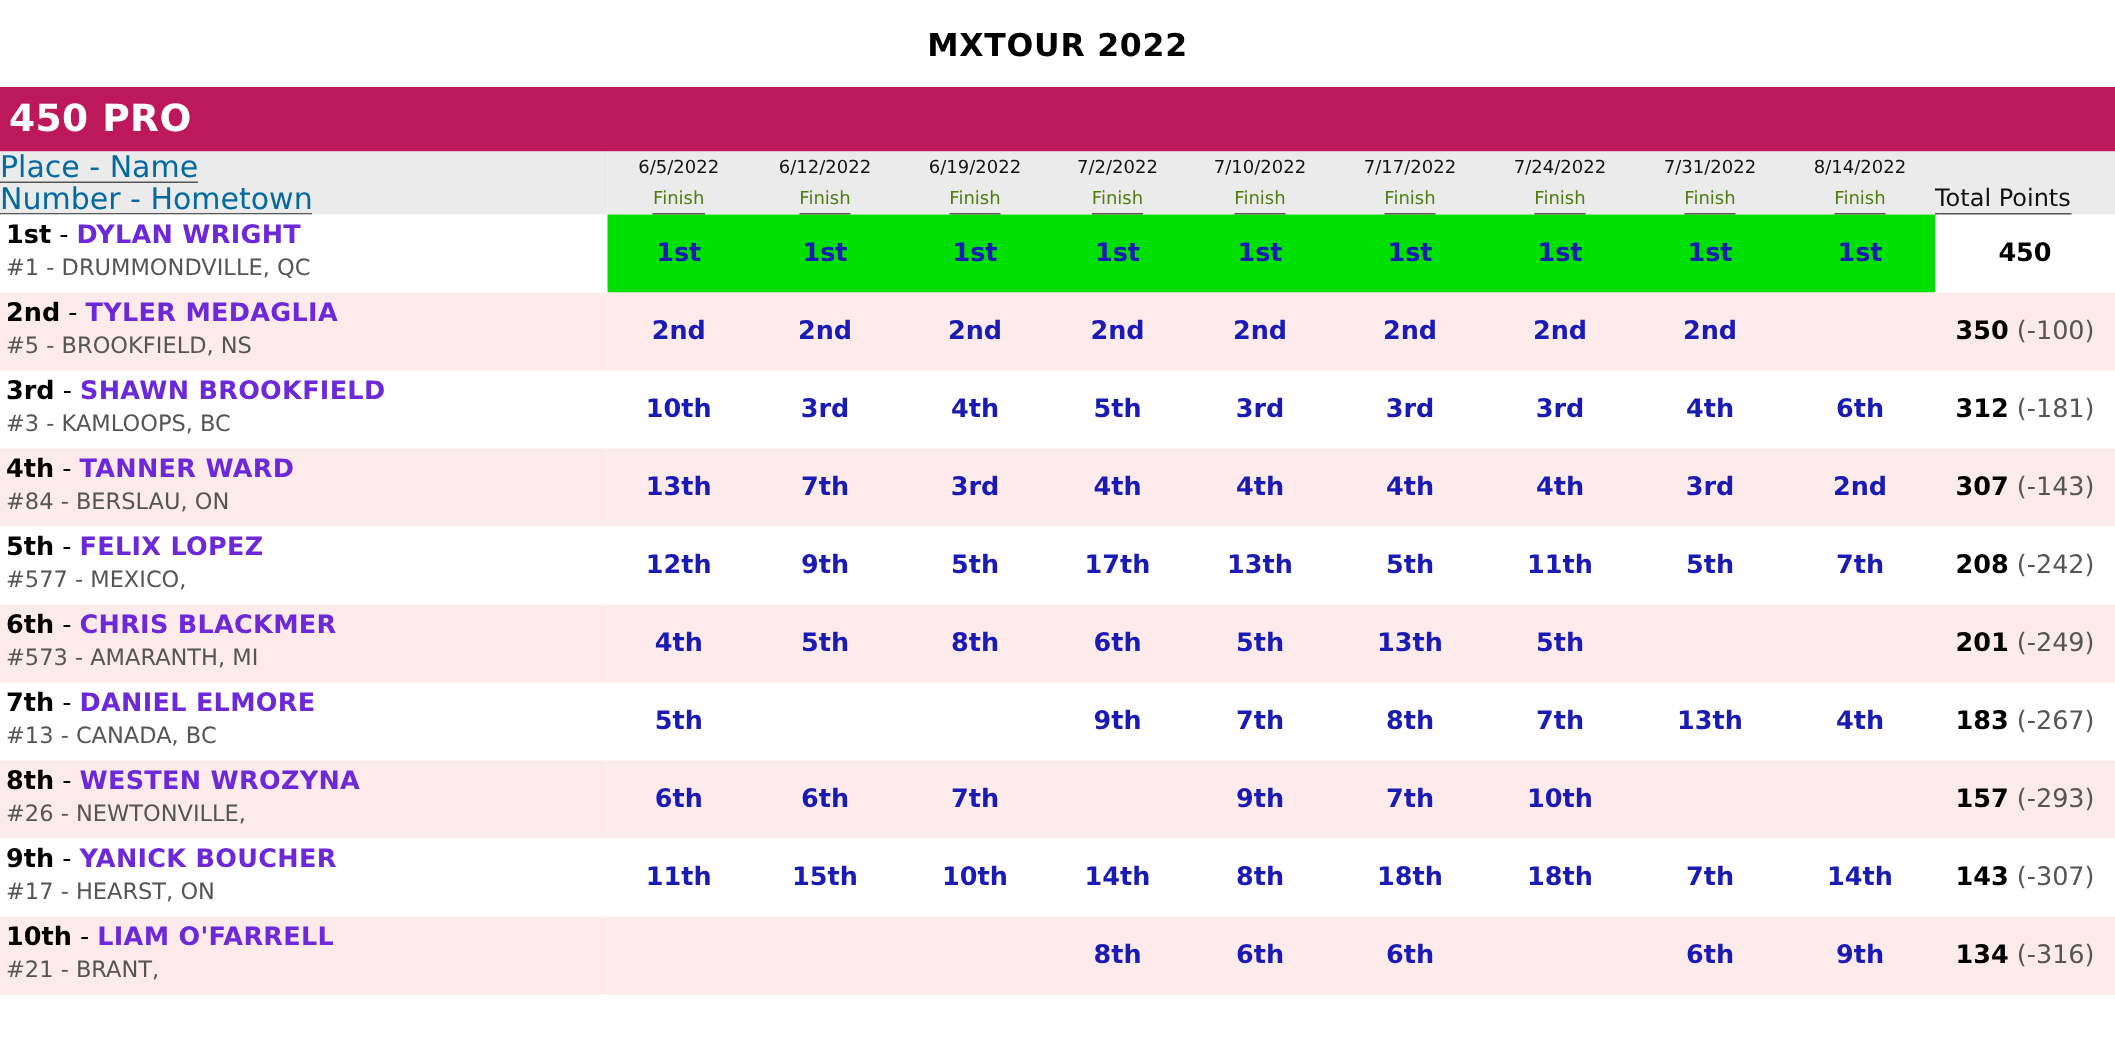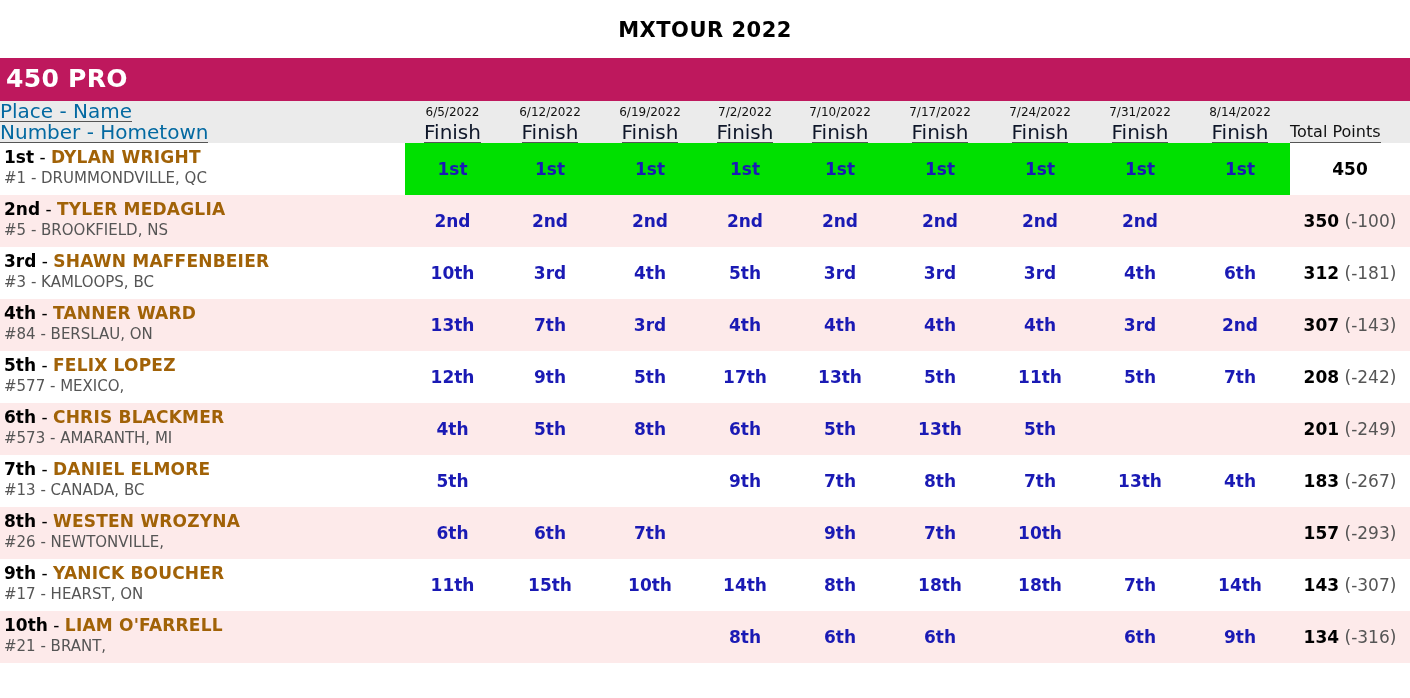--- a/index.html
+++ b/index.html
@@ -62,24 +62,24 @@
     background: #ebebeb;
   }
   .hdr-round .date {
     display: block;
     font-size: 12px;
     line-height: 20px;
     color: #111;
   }
   .hdr-round .finish {
     display: inline-block;
-    font-size: 20px;
+    font-size: 12px;
     line-height: 20px;
     border-bottom: 1px solid #555;
-    color: #0f172a;
+    color: #4d7c0f;
   }
   .hdr-total {
     text-align: left;
     padding: 4px 4px 4px 4px;
     background: #ebebeb;
     vertical-align: bottom;
   }
   .hdr-total span {
     display: inline-block;
     font-size: 16px;
@@ -99,21 +99,21 @@
     line-height: 22px;
     white-space: nowrap;
   }
   .rider .place {
     font-weight: bold;
     color: #000;
   }
   .rider .dash { color: #000; }
   .rider .name {
     font-weight: bold;
-    color: #a16207;
+    color: #6d28d9;
     letter-spacing: 0.2px;
   }
   .rider .line2 {
     font-size: 15px;
     line-height: 20px;
     color: #555;
     white-space: nowrap;
   }
   td.finish {
     text-align: center;
@@ -239,21 +239,21 @@
         <td class="finish">2nd</td>
         <td class="finish">2nd</td>
         <td class="finish">2nd</td>
         <td class="finish">2nd</td>
         <td class="finish">2nd</td>
         <td class="finish"></td>
         <td class="points"><span class="pts">350</span><span class="gap"> (-100)</span></td>
       </tr>
       <tr class="row-odd">
         <td class="rider">
-          <div class="line1"><span class="place">3rd</span><span class="dash"> - </span><span class="name">SHAWN MAFFENBEIER</span></div>
+          <div class="line1"><span class="place">3rd</span><span class="dash"> - </span><span class="name">SHAWN BROOKFIELD</span></div>
           <div class="line2">#3 - KAMLOOPS, BC</div>
         </td>
         <td class="finish">10th</td>
         <td class="finish">3rd</td>
         <td class="finish">4th</td>
         <td class="finish">5th</td>
         <td class="finish">3rd</td>
         <td class="finish">3rd</td>
         <td class="finish">3rd</td>
         <td class="finish">4th</td>

